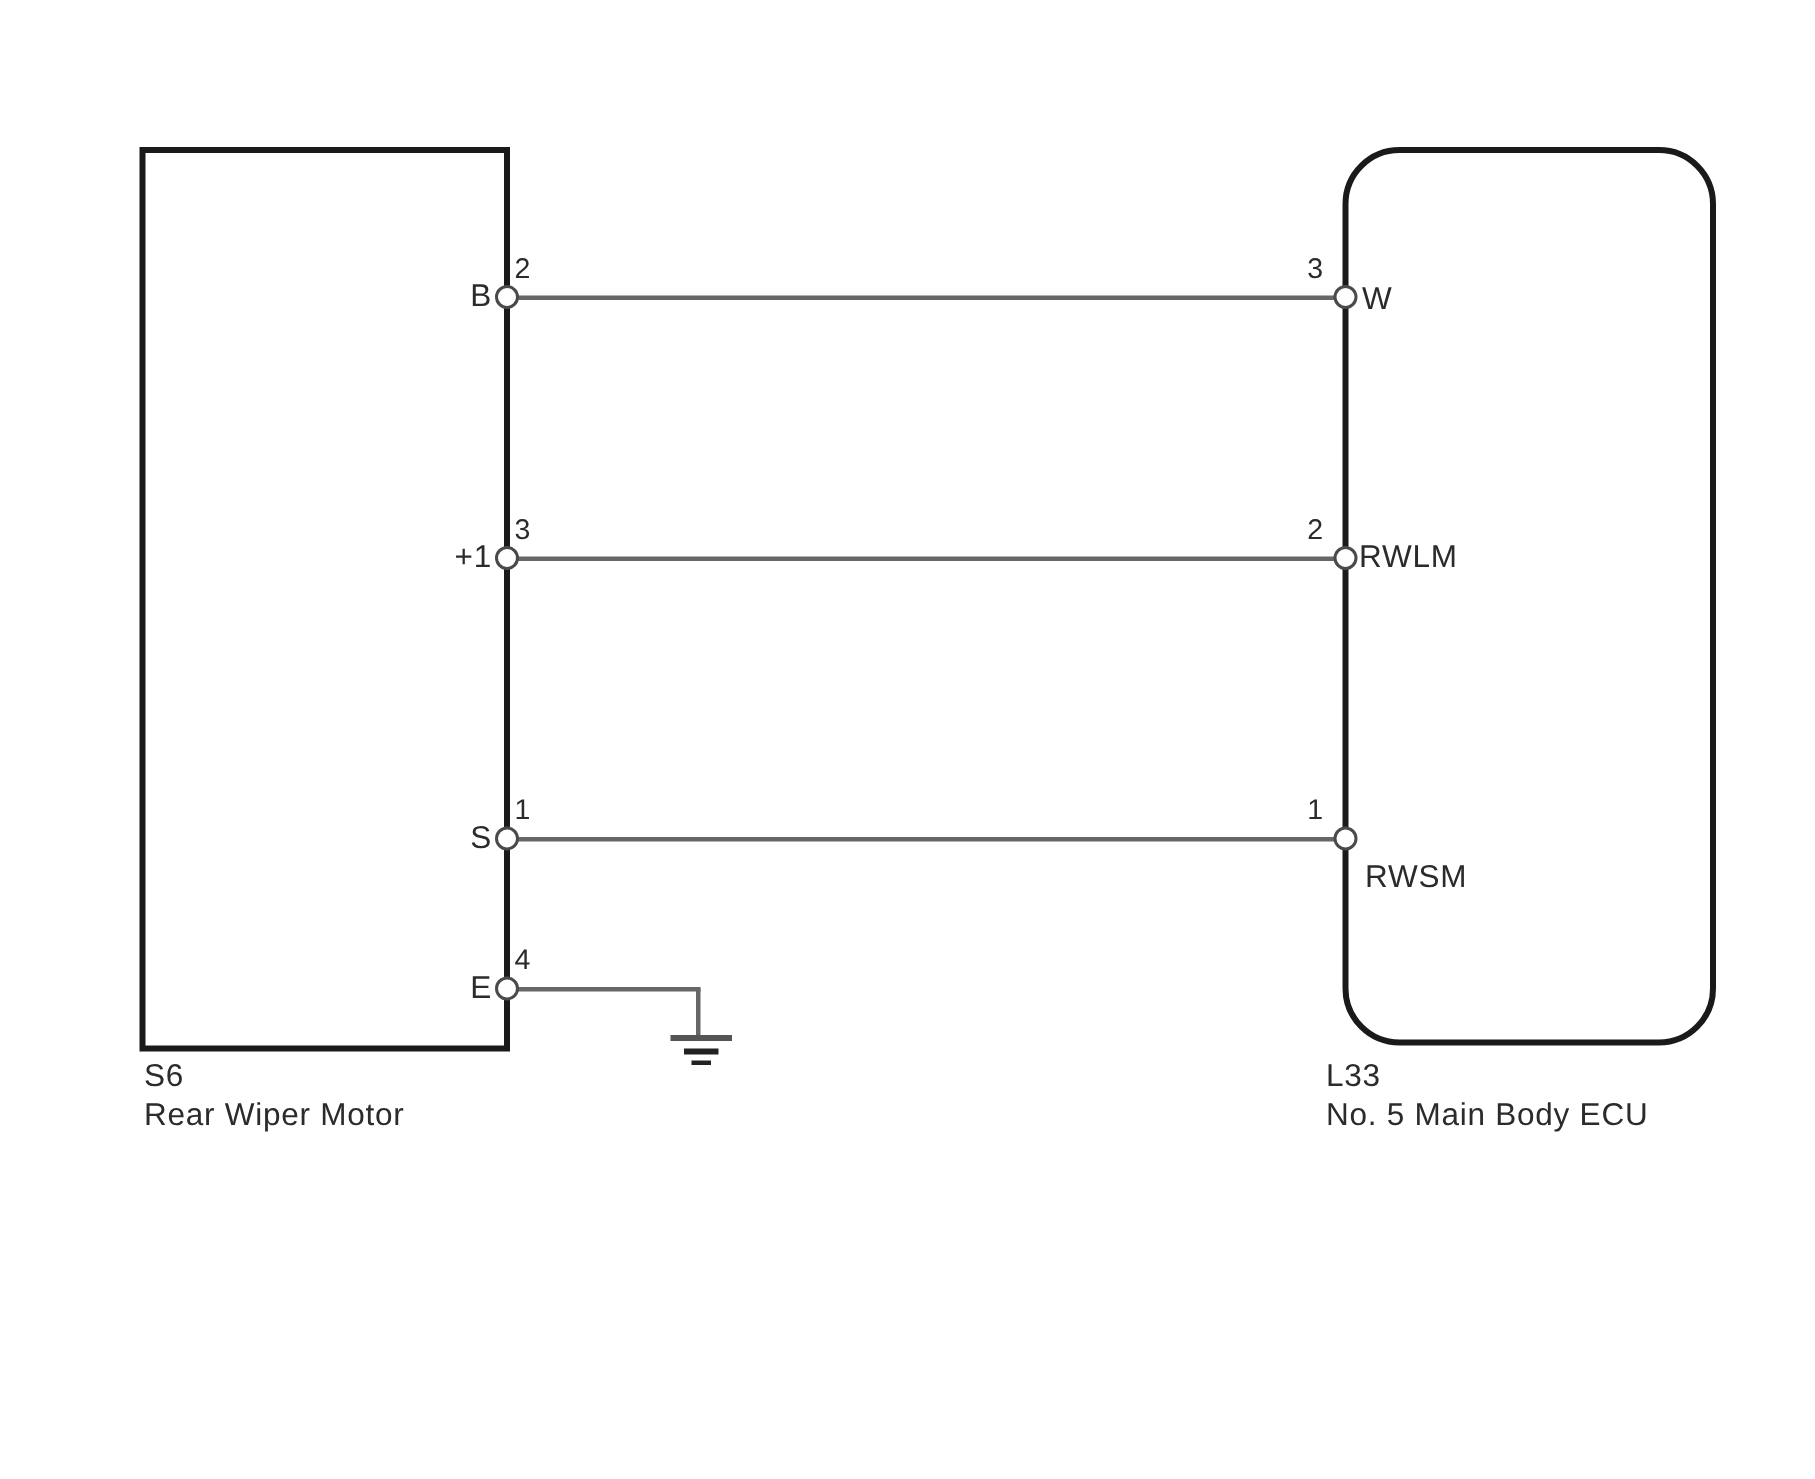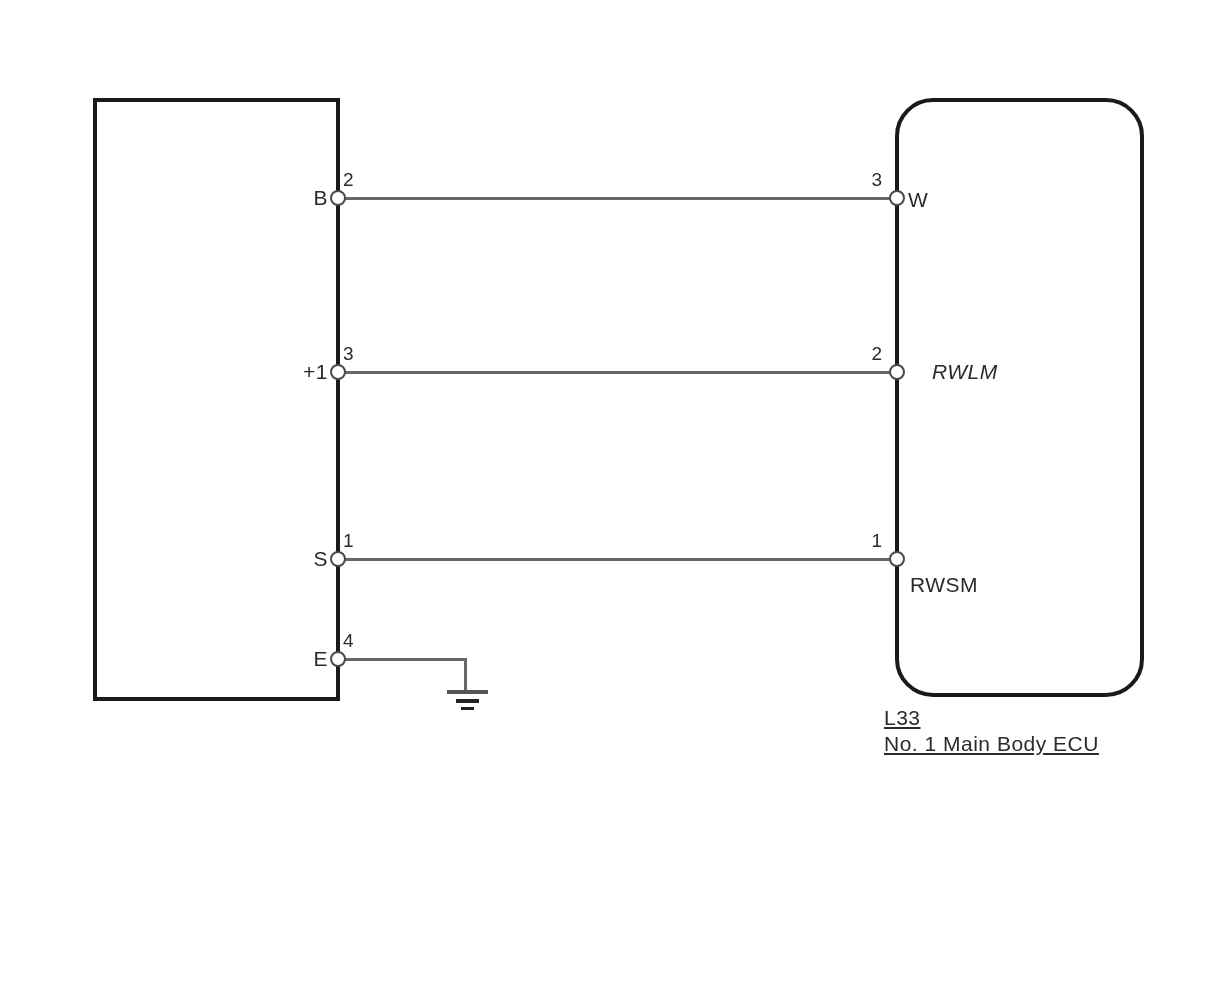--- a/index.html
+++ b/index.html
@@ -136,26 +136,30 @@
   </div>
 
   <div>
     <span class="pin-number pin-number-right" style="left:852px; top:169px;">3</span>
     <span class="pin-circle" style="left:889px; top:190px;"></span>
     <span class="pin-label-right" style="left:908px; top:187px;">W</span>
   </div>
   <div>
     <span class="pin-number pin-number-right" style="left:852px; top:343px;">2</span>
     <span class="pin-circle" style="left:889px; top:364px;"></span>
-    <span class="pin-label-right" style="left:932px; top:359px;font-style:italic;">RWLM</span>
+    <span class="pin-label-right" style="left:906px; top:359px;">RWLM</span>
   </div>
   <div>
     <span class="pin-number pin-number-right" style="left:852px; top:530px;">1</span>
     <span class="pin-circle" style="left:889px; top:551px;"></span>
     <span class="pin-label-right" style="left:910px; top:572px;">RWSM</span>
   </div>
 
-  <div class="caption" style="left:884px; top:705px;text-decoration:underline;">
+  <div class="caption" style="left:96px; top:705px;">
+    <div>S6</div>
+    <div>Rear Wiper Motor</div>
+  </div>
+  <div class="caption" style="left:884px; top:705px;">
     <div>L33</div>
-    <div>No. 1 Main Body ECU</div>
+    <div>No. 5 Main Body ECU</div>
   </div>
 
 </div>
 
 </body></html>

